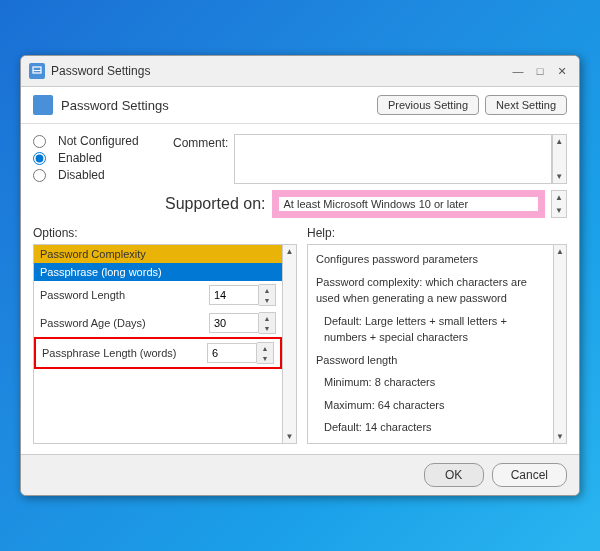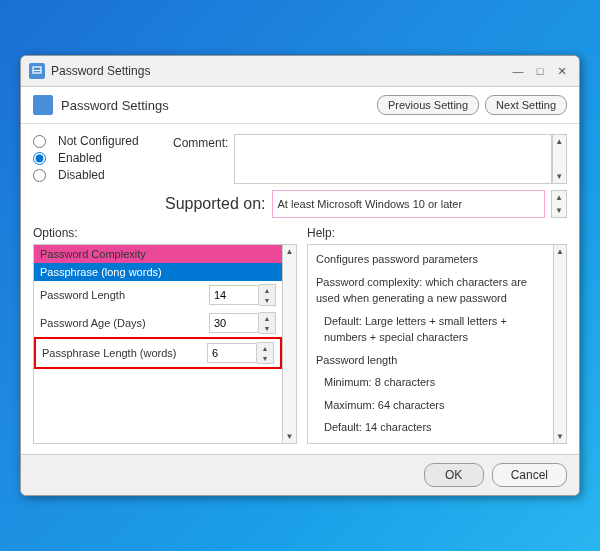--- a/index.html
+++ b/index.html
@@ -95,21 +95,21 @@
       display: flex;
       gap: 6px;
     }
     .nav-btn {
       padding: 3px 10px;
       border: 1px solid #999;
       background: #f5f5f5;
       cursor: pointer;
       font-size: 11px;
       color: #333;
-      border-radius: 9px;
+      border-radius: 4px;
     }
 
     .dialog-body {
       background: white;
       padding: 10px 12px;
     }
     .radio-row {
       display: flex;
       align-items: center;
       gap: 12px;
@@ -155,21 +155,21 @@
       padding: 2px;
     }
     .supported-label {
       font-size: 16px;
       color: #333;
       white-space: nowrap;
       margin-left: 2px;
     }
     .supported-box {
       flex: 1;
-      border: 1px solid #f9a8d4;
+      border: 7px solid #f9a8d4;
       background: white;
       padding: 3px 5px;
       font-size: 11px;
       color: #333;
       height: 28px;
       display: flex;
       align-items: center;
     }
 
     .options-help {
@@ -195,21 +195,21 @@
       color: #333;
       cursor: pointer;
     }
     .options-item.selected {
       background: #0078d4;
       color: white;
     }
     .options-item.category {
       font-size: 11px;
       color: #333;
-      background: #ec4899;
+      background: #eab308;
     }
     .options-field {
       display: flex;
       align-items: center;
       padding: 3px 6px;
       font-size: 11px;
       color: #333;
     }
     .options-field-label {
       flex: 1;

